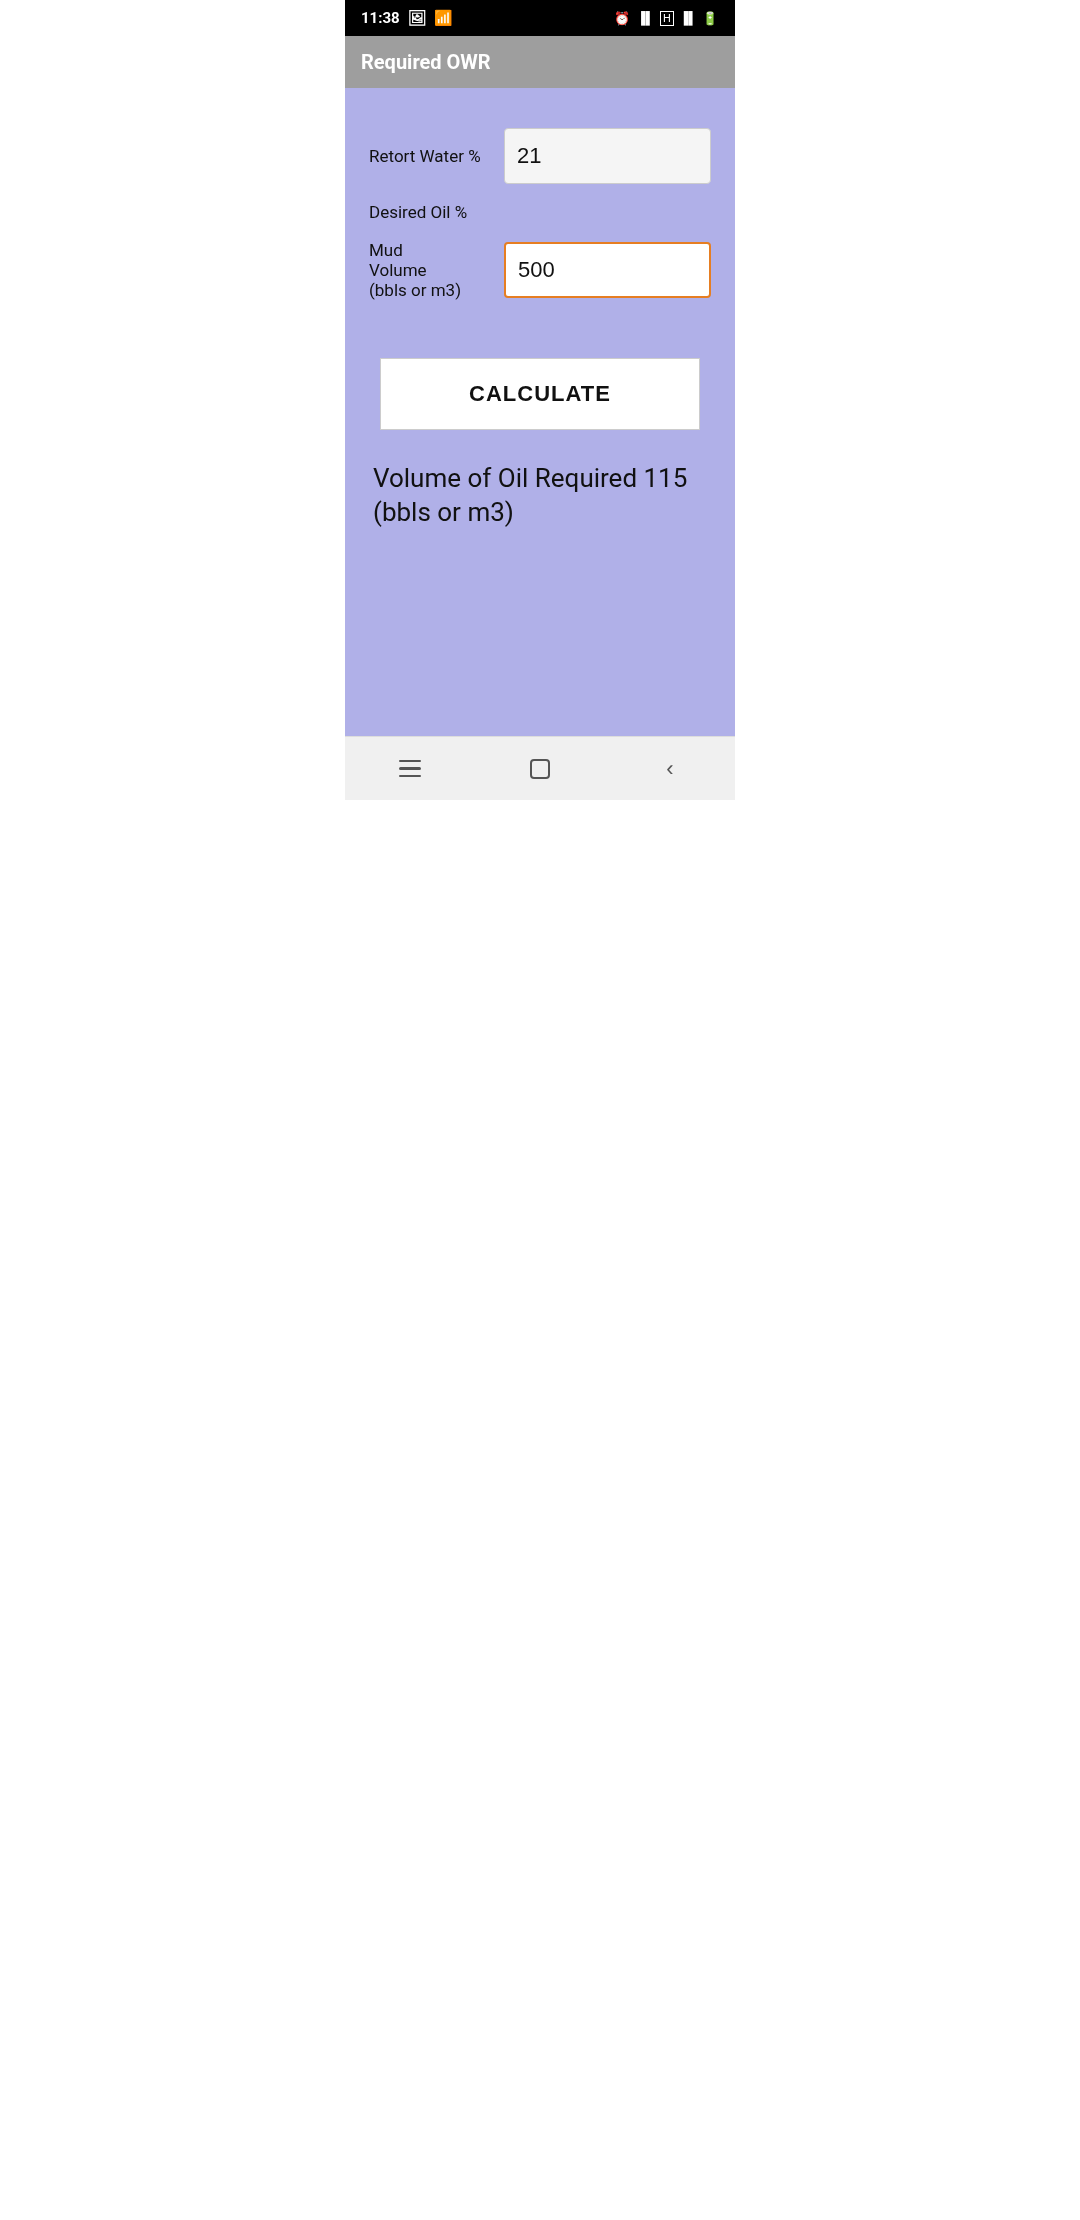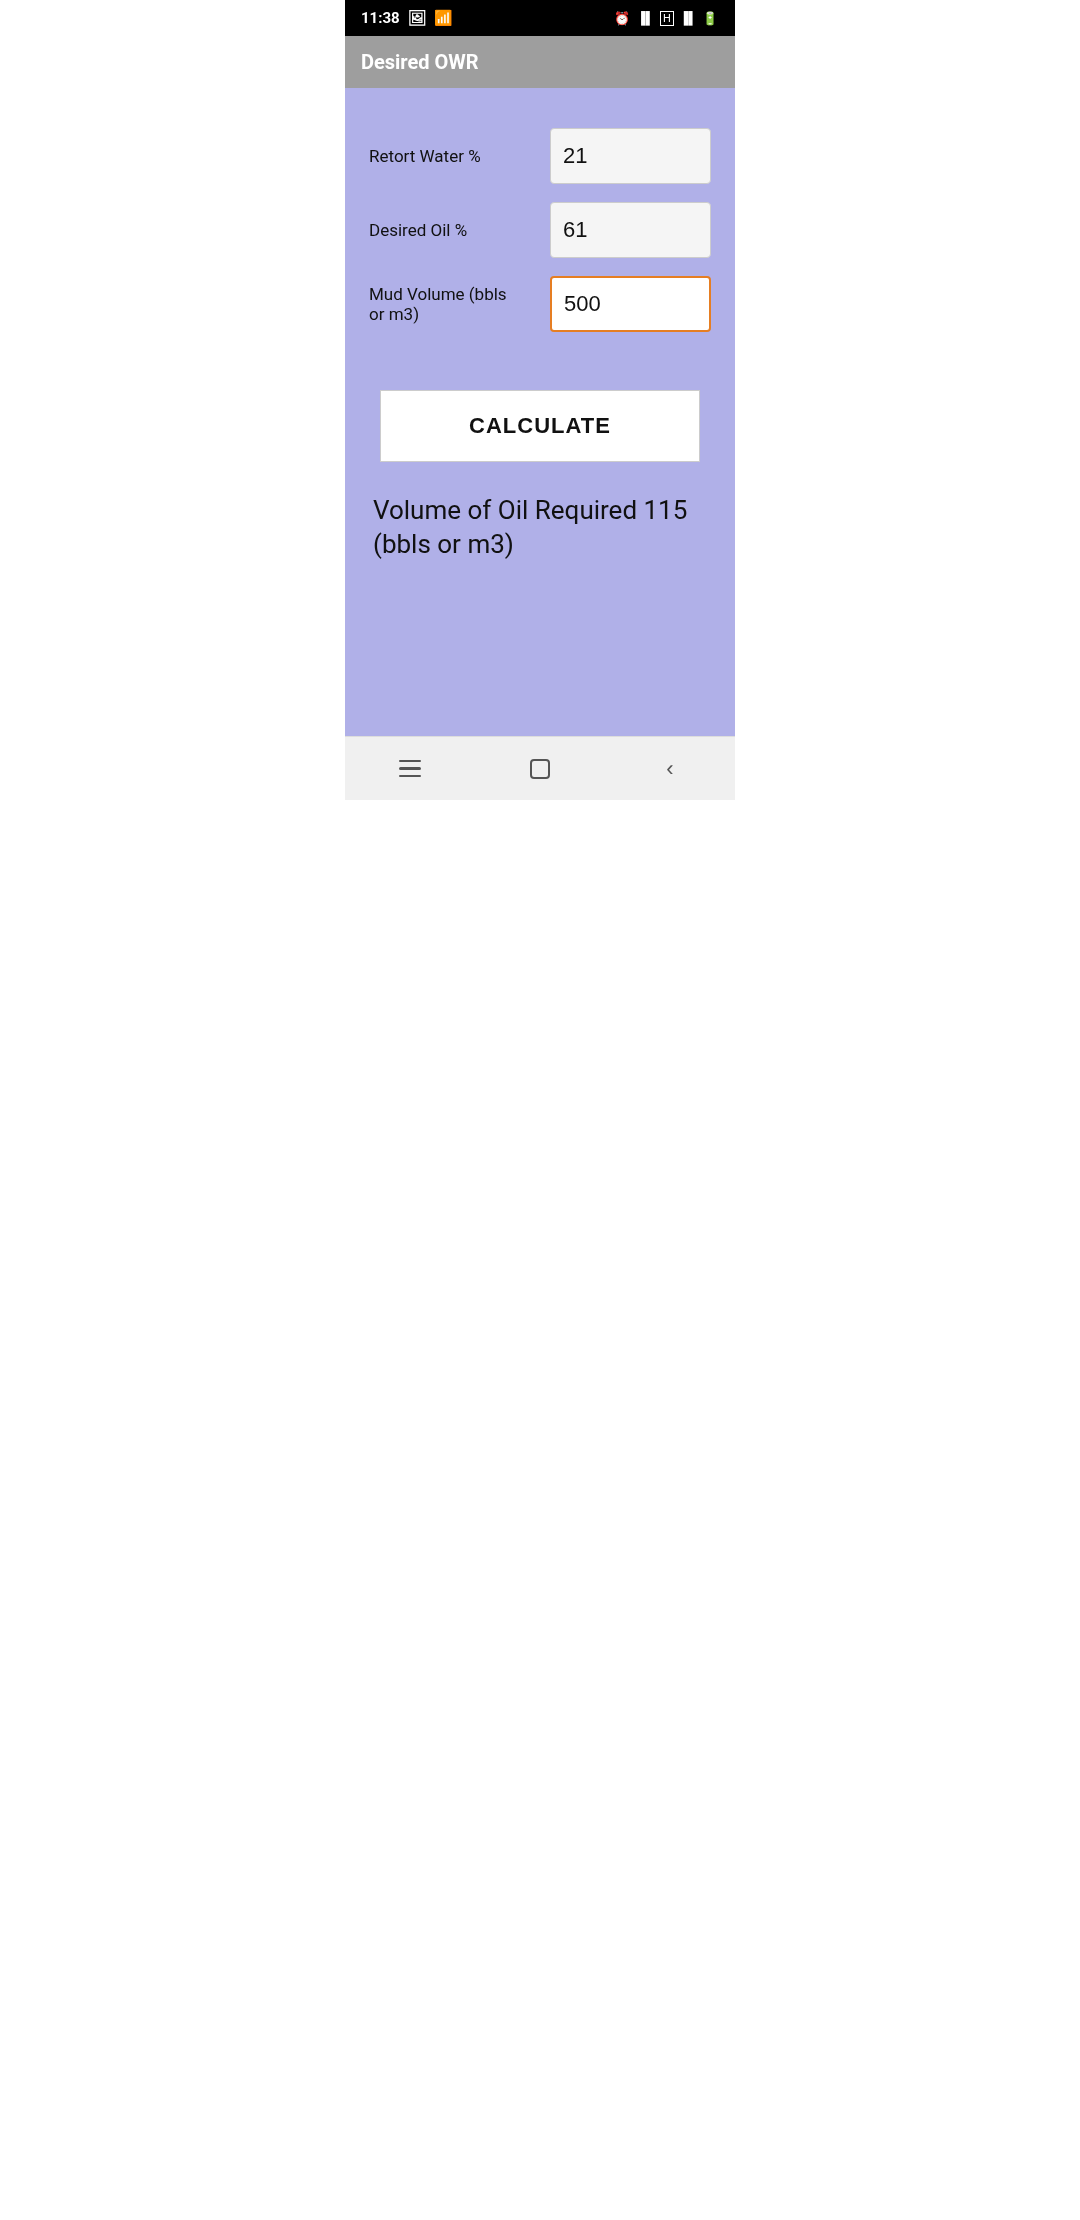--- a/index.html
+++ b/index.html
@@ -69,21 +69,21 @@
     }
 
     .field-label {
       font-size: 17px;
       color: #111;
       flex: 1;
       padding-right: 12px;
     }
 
     .field-input {
-      width: 161px;
+      width: 207px;
       height: 56px;
       background: #f5f5f5;
       border: 1.5px solid #ccc;
       border-radius: 4px;
       font-size: 22px;
       padding: 8px 12px;
       color: #111;
       outline: none;
     }
 
@@ -184,33 +184,32 @@
   <div class="status-right">
     <span>⏰</span>
     <span style="font-size:12px;">▐▌</span>
     <span style="font-size:11px; border:1px solid #fff; padding:0 2px;">H</span>
     <span style="font-size:12px;">▐▌</span>
     <span>🔋</span>
   </div>
 </div>
 
 <div class="app-bar">
-  <span>Desired OWR</span>
+  <span>Required OWR</span>
 </div>
 
 <div class="main-content">
 
   <div class="field-row">
     <label class="field-label">Retort Water %</label>
     <input class="field-input" type="number" value="21" style="">
   </div>
 
   <div class="field-row">
     <label class="field-label">Desired Oil %</label>
-    <input class="field-input" type="number" value="61" style="">
   </div>
 
 
   <div class="field-row">
     <label class="field-label">Mud Volume (bbls or m3)</label>
     <input class="field-input active" type="number" value="500" style="">
   </div>
 
   <div class="spacer"></div>
 

